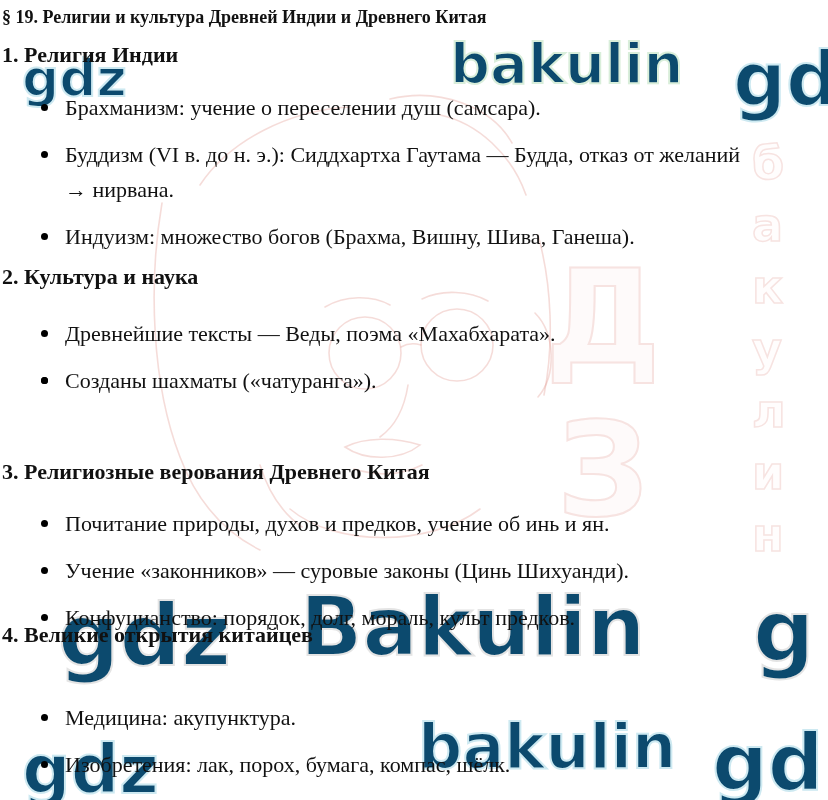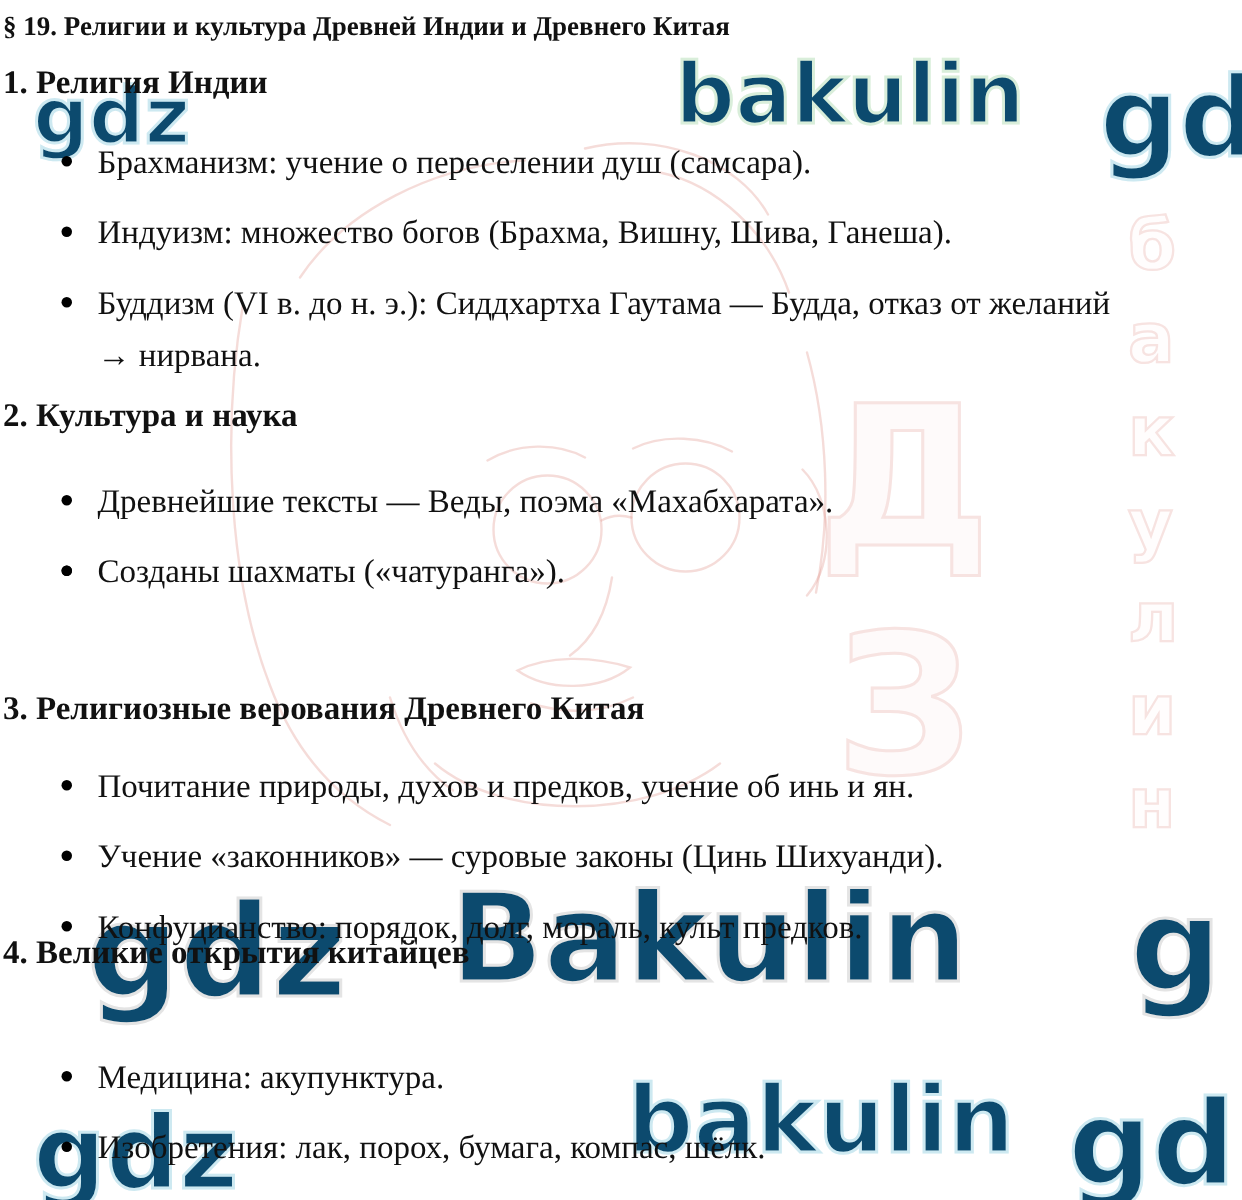--- a/index.html
+++ b/index.html
@@ -99,26 +99,26 @@
     <div class="wm cyan wm-bottom-right">gd</div>
   </div>
 
   <div class="content">
 
     <div class="title">§ 19. Религии и культура Древней Индии и Древнего Китая</div>
 
     <h2 class="sec-heading sec1-h">1. Религия Индии</h2>
     <ul class="sec-list sec1-l">
       <li><span class="bullet-dot"></span><span>Брахманизм: учение о переселении душ (самсара).</span></li>
-      <li><span class="bullet-dot"></span><span>Индуизм: множество богов (Брахма, Вишну, Шива, Ганеша).</span></li>
       <li>
           <span class="bullet-dot"></span>
           <span style="display:block">Буддизм (VI в. до н. э.): Сиддхартха Гаутама — Будда, отказ от желаний</span>
           <span style="display:block">→ нирвана.</span>
         </li>
+      <li><span class="bullet-dot"></span><span>Индуизм: множество богов (Брахма, Вишну, Шива, Ганеша).</span></li>
     </ul>
 
     <h2 class="sec-heading sec2-h">2. Культура и наука</h2>
     <ul class="sec-list sec2-l">
       <li><span class="bullet-dot"></span><span>Древнейшие тексты — Веды, поэма «Махабхарата».</span></li>
       <li><span class="bullet-dot"></span></li>
       <li><span class="bullet-dot"></span><span>Созданы шахматы («чатуранга»).</span></li>
     </ul>
 
     <h2 class="sec-heading sec3-h">3. Религиозные верования Древнего Китая</h2>

